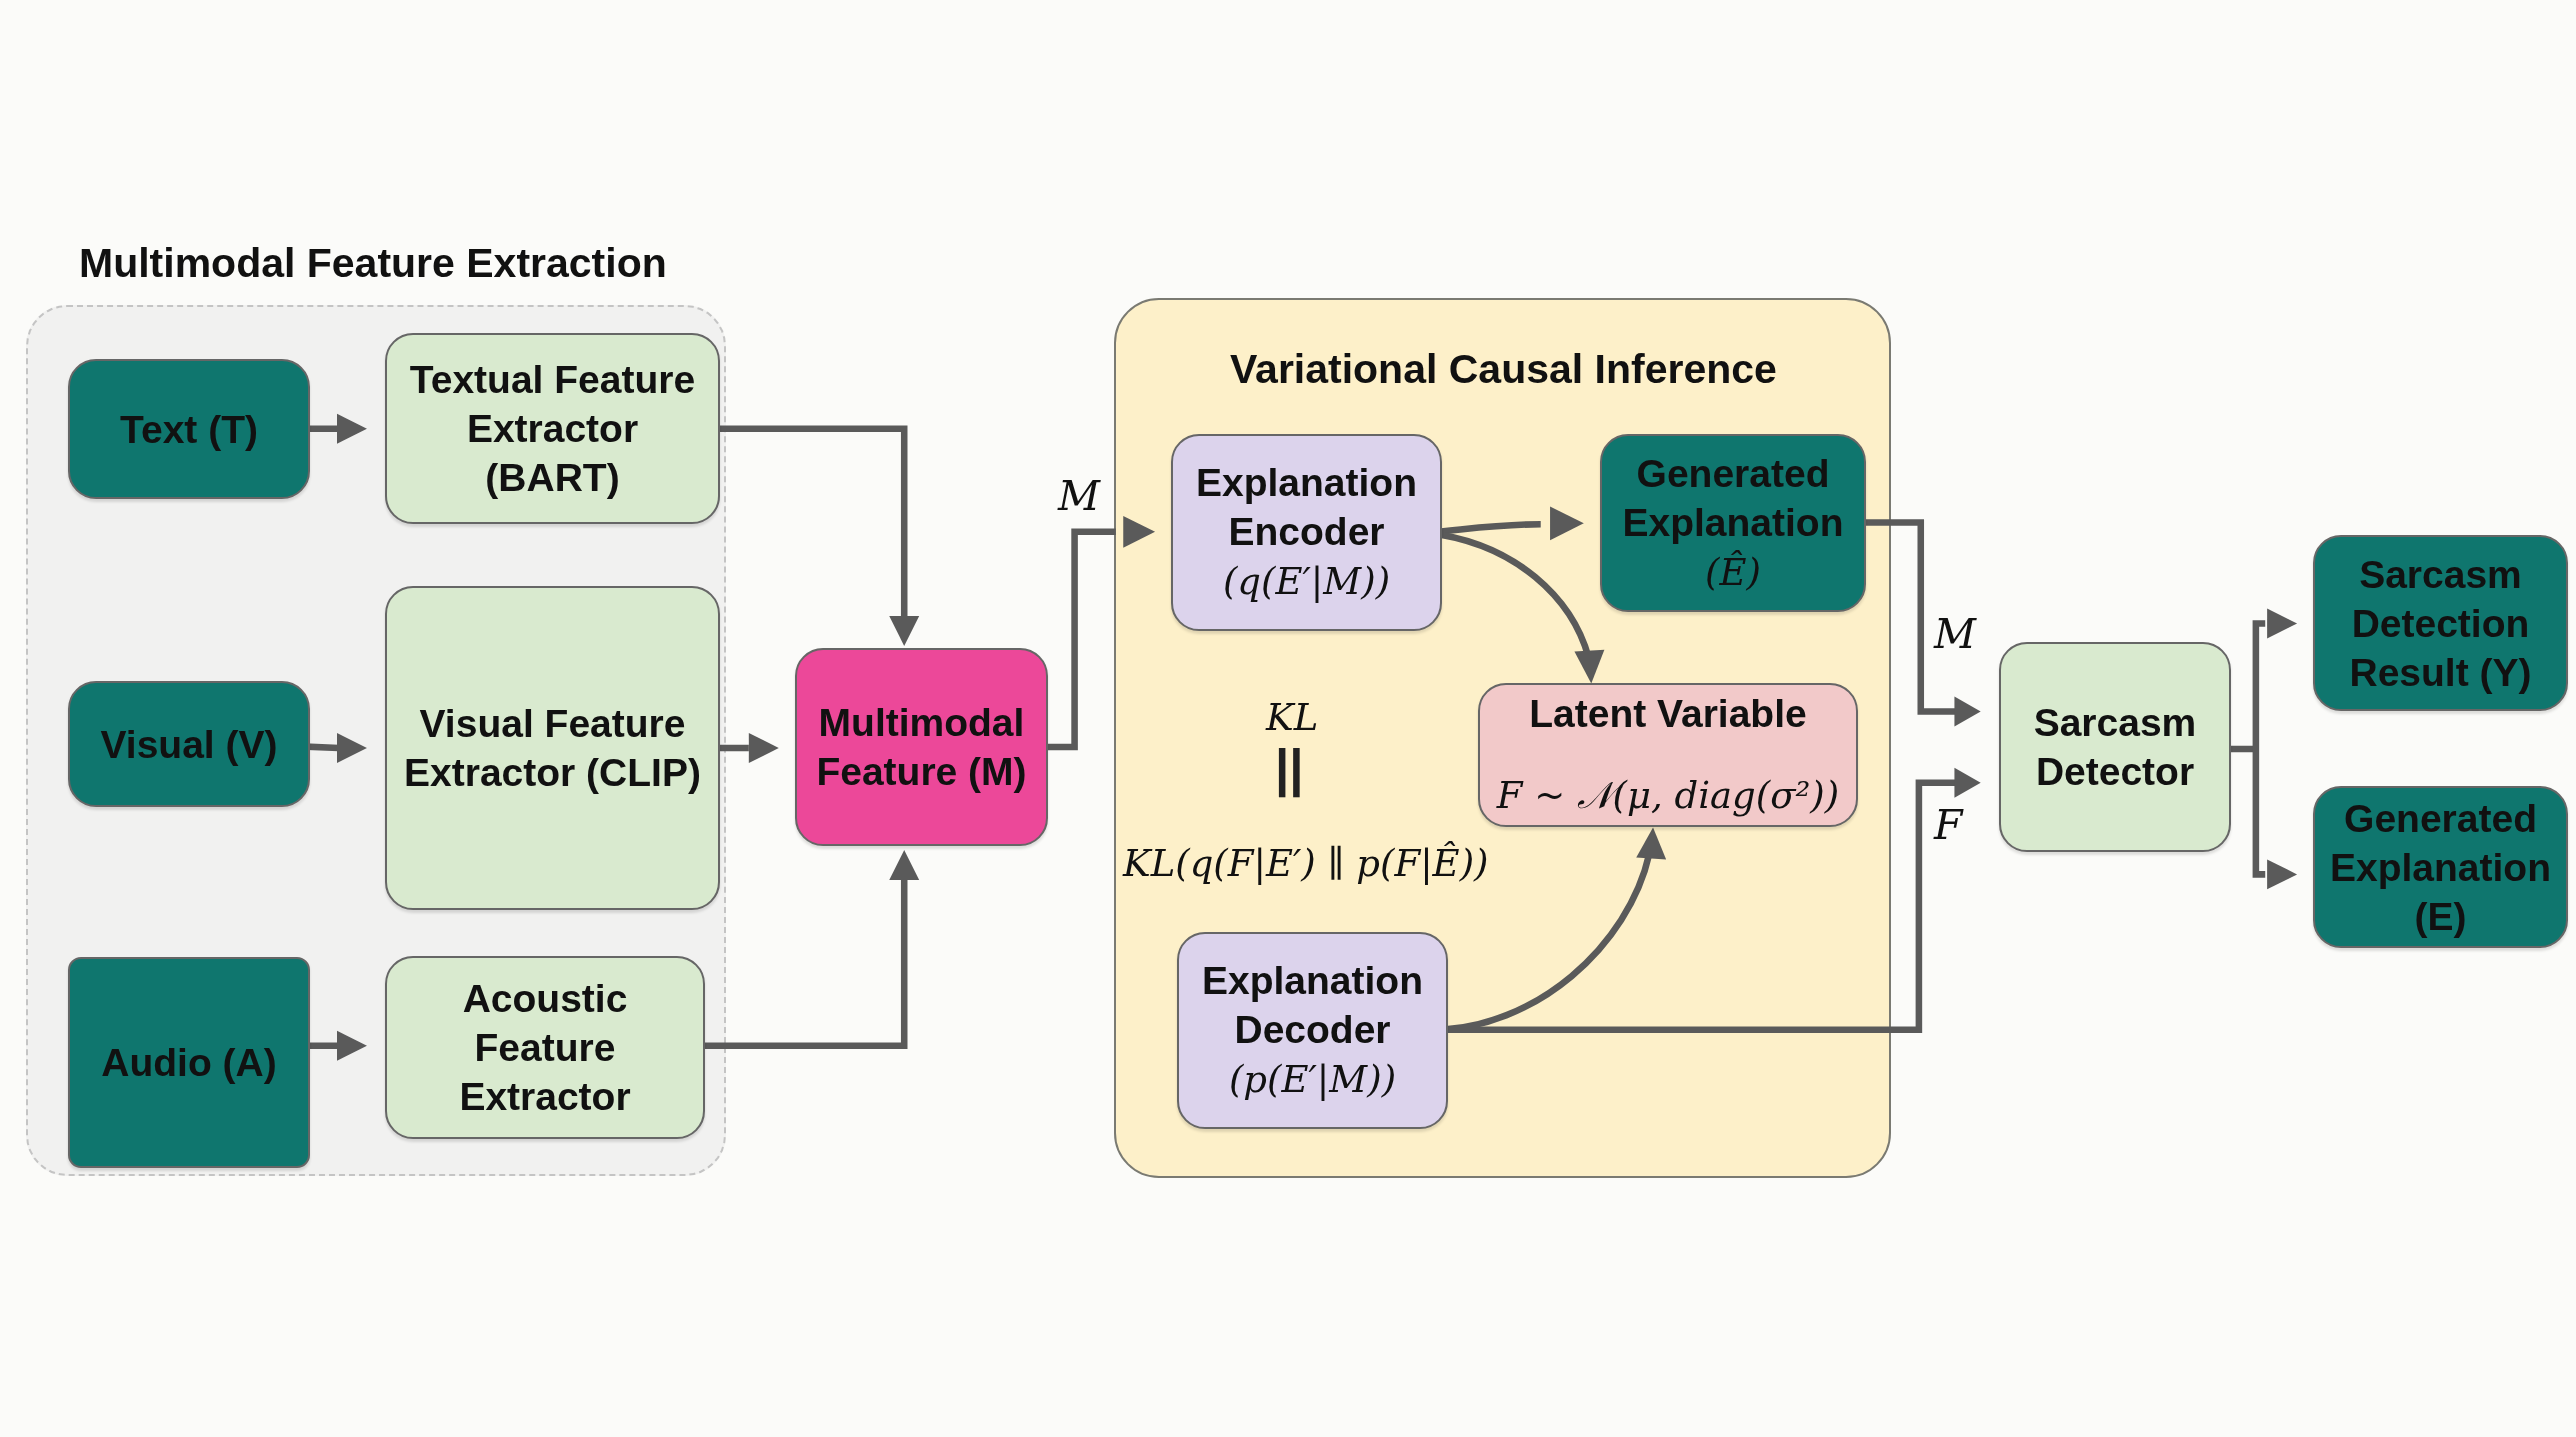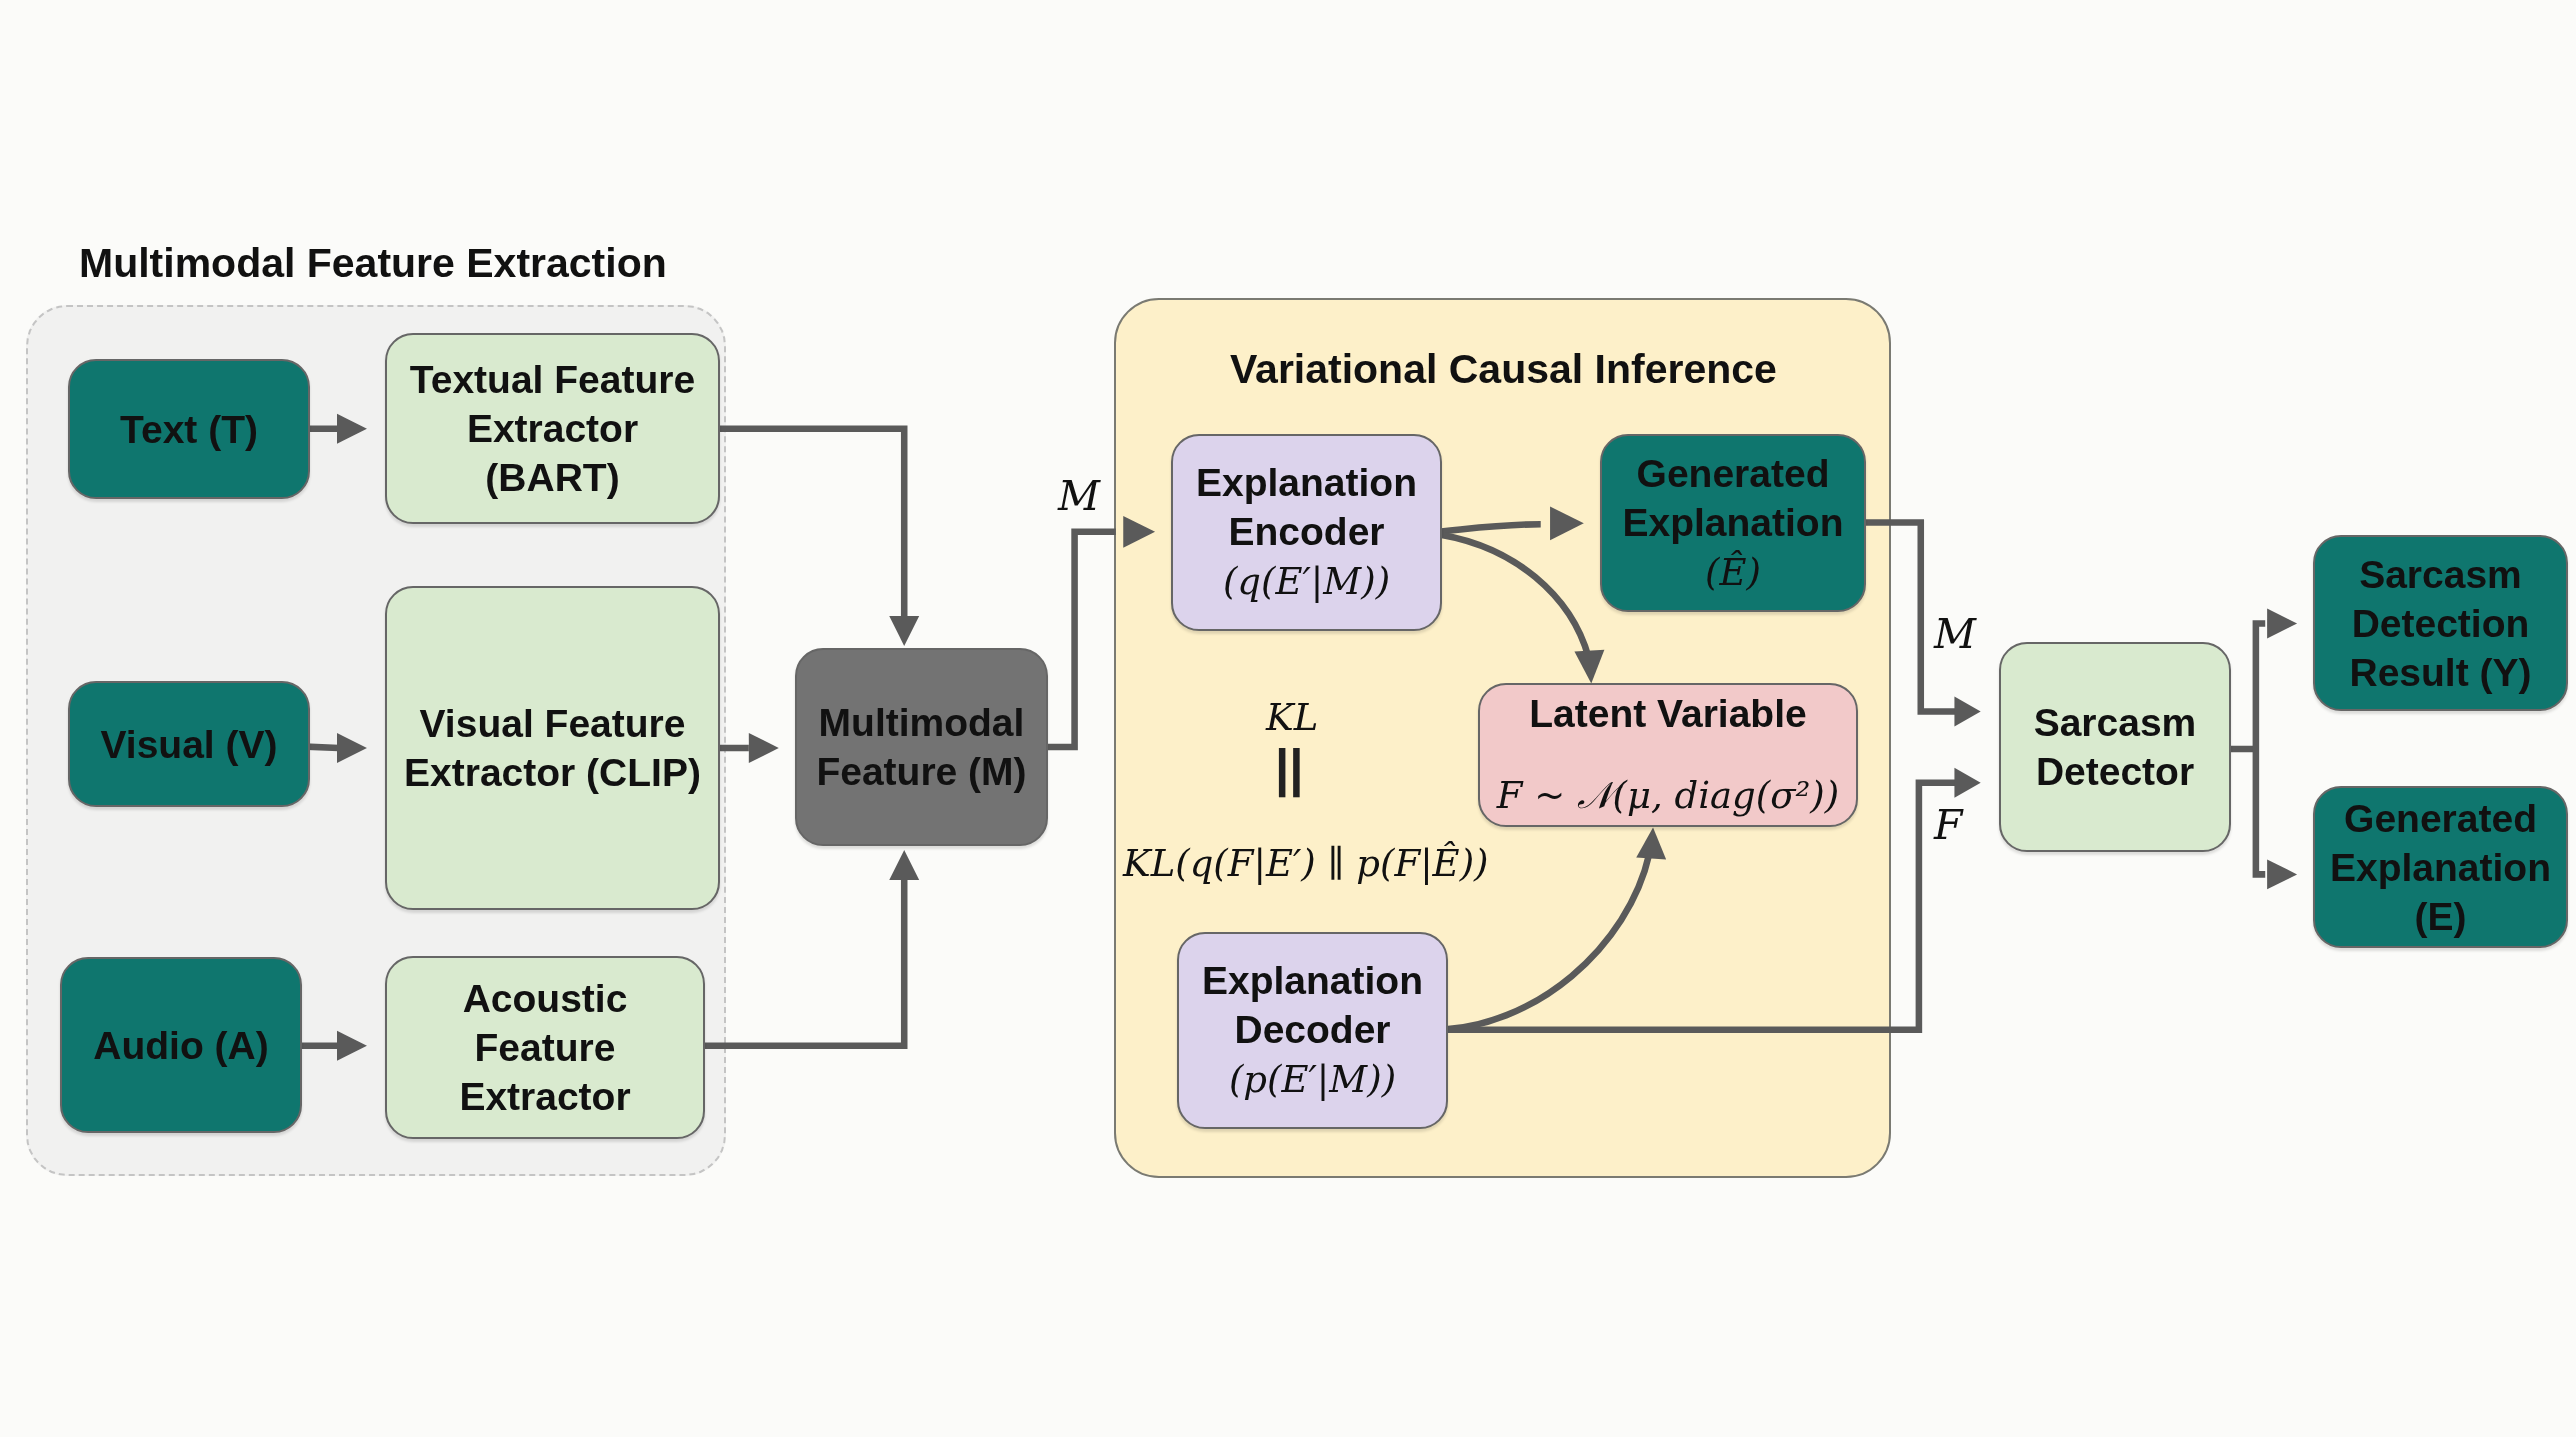--- a/index.html
+++ b/index.html
@@ -23,21 +23,21 @@
     box-sizing: border-box;
   }
   .node {
     position: absolute; box-sizing: border-box;
     border: 2.8px solid #666; border-radius: 28px;
     display: flex; flex-direction: column; align-items: center; justify-content: center;
     text-align: center; color: #111; box-shadow: 0 2.8px 2.8px rgba(0,0,0,0.12); margin-left: 16px;
   }
   .blue   { background: #0f766e; }
   .green  { background: #d9eacf; }
-  .orange { background: #737373; }
+  .orange { background: #ec4899; }
   .purple { background: #dcd3ec; }
   .pink   { background: #f2c9c9; }
   .node .t { font-weight: bold; font-size: 39px; line-height: 49px; }
   .node .s { font-size: 34px; line-height: 42px; color: #222; }
   .math {
     font-family: "DejaVu Serif", "Liberation Serif", serif; font-style: italic;
     color: #111;
   }
   .node .m { font-size: 37px; line-height: 51px; }
   .lbl { position: absolute; font-size: 41px; white-space: nowrap; }
@@ -99,21 +99,21 @@
     <polygon points="2454,934 2422,918 2422,950"></polygon>
   </g>
 </svg>
 
 <div class="node blue" style="left:52px; top:359px; width:242px; height:140px;">
   <span class="t">Text (T)</span>
 </div>
 <div class="node blue" style="left:52px; top:681px; width:242px; height:126px;">
   <span class="t">Visual (V)</span>
 </div>
-<div class="node blue" style="left:44px; top:957px; width:242px; height:176px;">
+<div class="node blue" style="left:52px; top:957px; width:242px; height:211px;border-radius:13px;">
   <span class="t">Audio (A)</span>
 </div>
 
 <div class="node green" style="left:369px; top:333px; width:335px; height:191px; padding:0 19px;">
   <span class="t">Textual Feature Extractor (BART)</span>
 </div>
 <div class="node green" style="left:369px; top:586px; width:335px; height:324px; padding:0 13px;">
   <span class="t">Visual Feature Extractor (CLIP)</span>
 </div>
 <div class="node green" style="left:369px; top:956px; width:320px; height:183px; padding:0 37px;">

